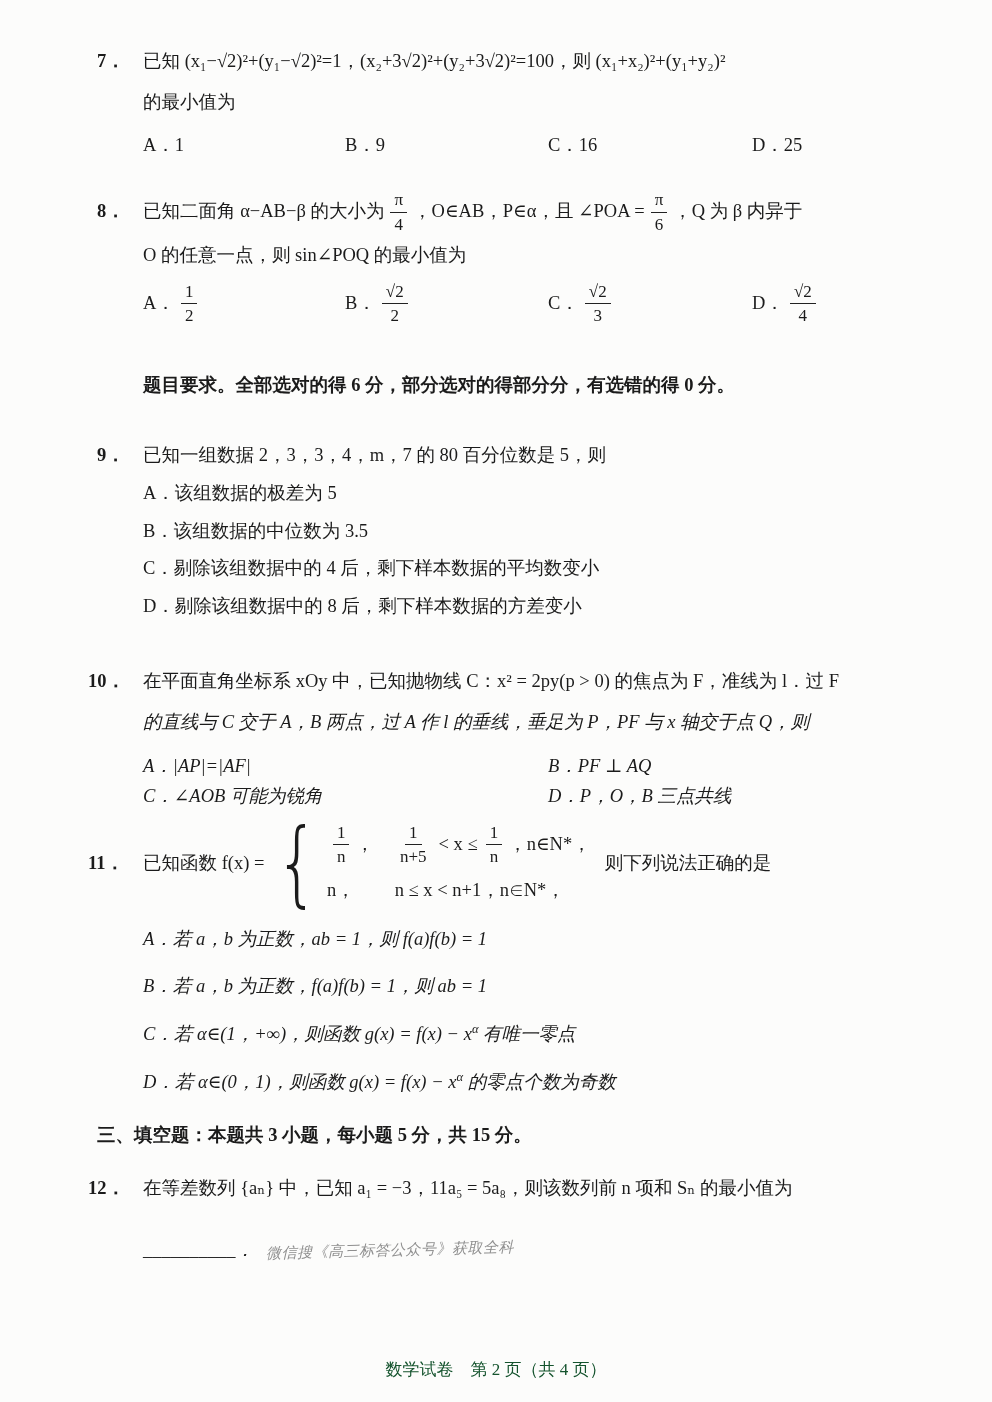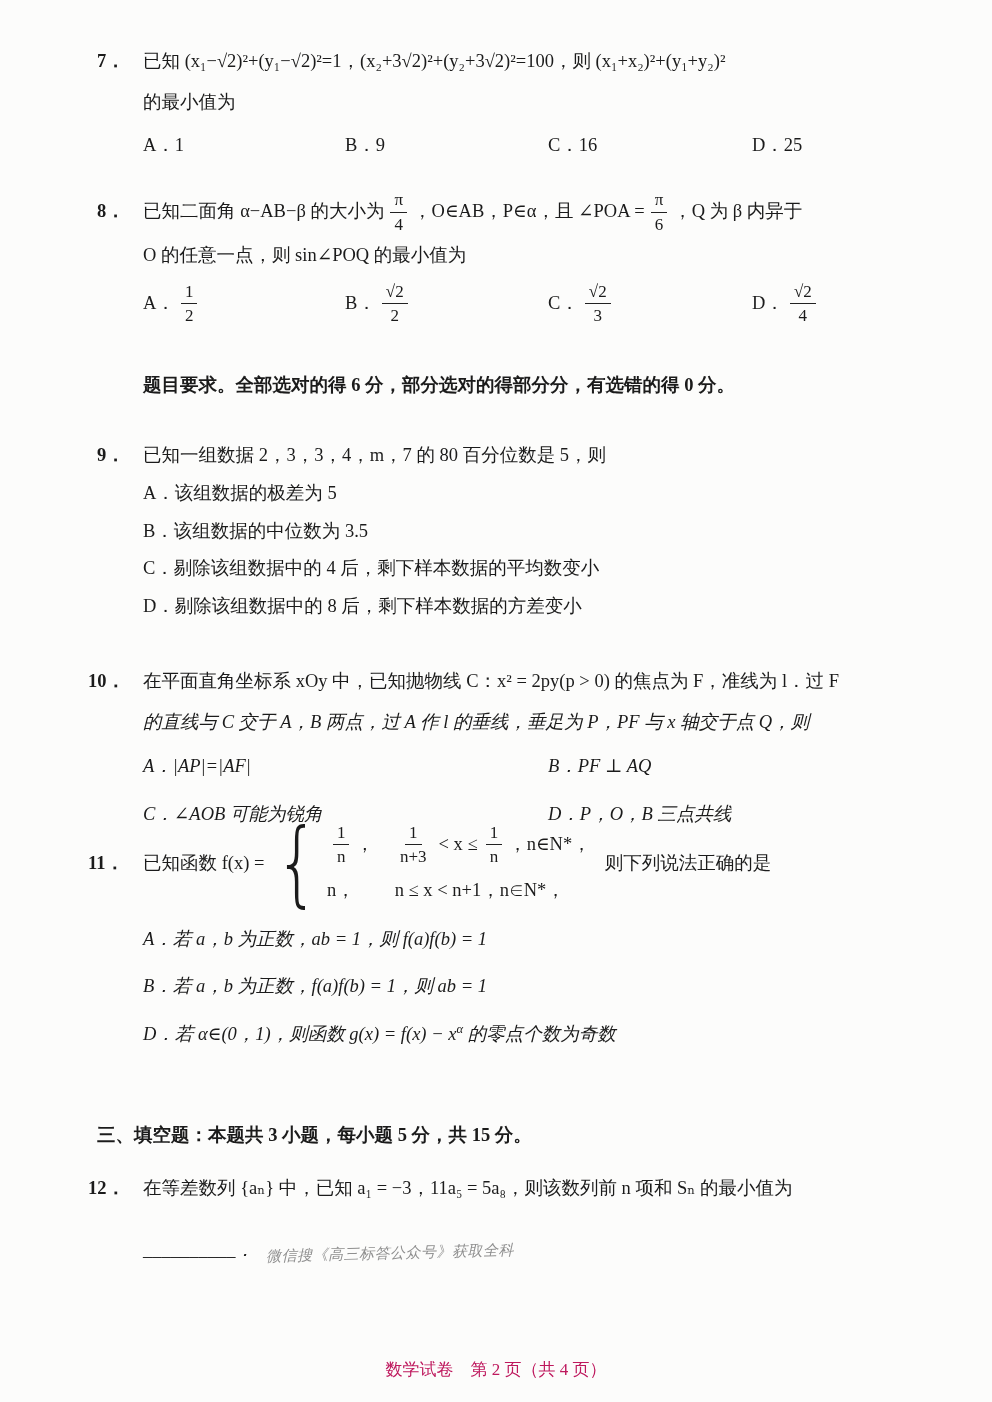--- a/index.html
+++ b/index.html
@@ -17,41 +17,41 @@
   .qrow { display:flex; align-items:flex-start; }
   .qnum { font-weight:bold; flex:0 0 46px; }
   .qnum.w { flex:0 0 55px; }
   .indent { margin-left:46px; }
   .indent.w { margin-left:55px;font-style:italic; }
   .stem2 { margin-top:13px; }
   .opts4 { display:grid; grid-template-columns:202px 203px 204px 1fr; margin-top:15px; }
   .opts4f { display:flex; margin-top:12px; align-items:center; }
   .opts4f .opt8 { display:inline-flex; align-items:center; }
   .opt8-0 { width:202px; } .opt8-1 { width:203px; } .opt8-2 { width:204px; }
-  .opts2 { display:grid; grid-template-columns:405px 1fr; row-gap:21px; margin-top:16px; }
+  .opts2 { display:grid; grid-template-columns:405px 1fr; row-gap:3px; margin-top:16px; }
   .optlines > div { margin-top:10px; }
   .sechead { font-weight:bold; }
   .frac { display:inline-flex; flex-direction:column; align-items:center; vertical-align:middle;
           line-height:1.15; font-size:17px; margin:0 6px; }
   .frac .fn { border-bottom:1.3px solid #222; padding:0 4px 2px; text-align:center; }
   .frac .fd { padding-top:2px; text-align:center; }
   .fxline { display:flex; align-items:center; }
   .brace { font-family:"DejaVu Sans",sans-serif; font-size:92px; font-weight:200;
            line-height:0.95; transform:scaleX(0.75); margin:0 0 0 4px; }
   .pw { display:inline-flex; flex-direction:column; row-gap:10px; margin-right:14px; }
   .pwrow { display:flex; align-items:center; }
   .gapL { margin-left:26px; }
   .gapS { margin-left:6px; margin-right:2px; }
   .q11opts > div { margin-top:19px; }
   sup.alpha { font-size:0.68em; vertical-align:super; }
-  .blankrow { margin-top:34px; display:flex; align-items:flex-end; }
+  .blankrow { margin-top:34px; display:flex; align-items:center; }
   .wmark { color:#8f8f8f; font-size:15px; margin-left:12px; display:inline-block;
            transform:rotate(-1.5deg); letter-spacing:0.5px; }
   .footer { position:absolute; top:1358px; left:0; right:0; text-align:center;
-            font-size:17px; color:#be185d; }
+            font-size:17px; color:#14532d; }
 </style>
 </head>
 <body>
 
 <div class="page">
 
   <div class="block" style="top:48px;">
     <div class="qrow">
       <span class="qnum">7．</span>
       <span>已知 (x₁−√2)²+(y₁−√2)²=1，(x₂+3√2)²+(y₂+3√2)²=100，则 (x₁+x₂)²+(y₁+y₂)²</span>
@@ -151,39 +151,40 @@
       <span class="brace">{</span>
       <span class="pw">
         <span class="pwrow">
           <span class="frac">
             <span class="fn">1</span>
             <span class="fd">n</span>
           </span>
           <span>，</span>
           <span class="frac gapL">
             <span class="fn">1</span>
-            <span class="fd">n+3</span>
+            <span class="fd">n+5</span>
           </span>
           <span class="gapS">&lt; x ≤</span>
           <span class="frac">
             <span class="fn">1</span>
             <span class="fd">n</span>
           </span>
           <span>，n∈N*，</span>
         </span>
         <span class="pwrow">
           <span>n，</span>
           <span style="margin-left:40px;font-family:Liberation Serif, serif;">n ≤ x &lt; n+1，n∈N*，</span>
         </span>
       </span>
       <span>则下列说法正确的是</span>
     </div>
     <div class="indent w q11opts">
       <div>A．若 a，b 为正数，ab = 1，则 f(a)f(b) = 1</div>
       <div>B．若 a，b 为正数，f(a)f(b) = 1，则 ab = 1</div>
+      <div><span>C．若 α∈(1，+∞)，则函数 g(x) = f(x) − x</span><sup class="alpha">α</sup><span> 有唯一零点</span></div>
       <div><span>D．若 α∈(0，1)，则函数 g(x) = f(x) − x</span><sup class="alpha">α</sup><span> 的零点个数为奇数</span></div>
     </div>
   </div>
 
   <div class="block sechead" style="top:1122px;">
     <div>三、填空题：本题共 3 小题，每小题 5 分，共 15 分。</div>
   </div>
 
   <div class="block wide" style="top:1175px;">
     <div class="qrow">

